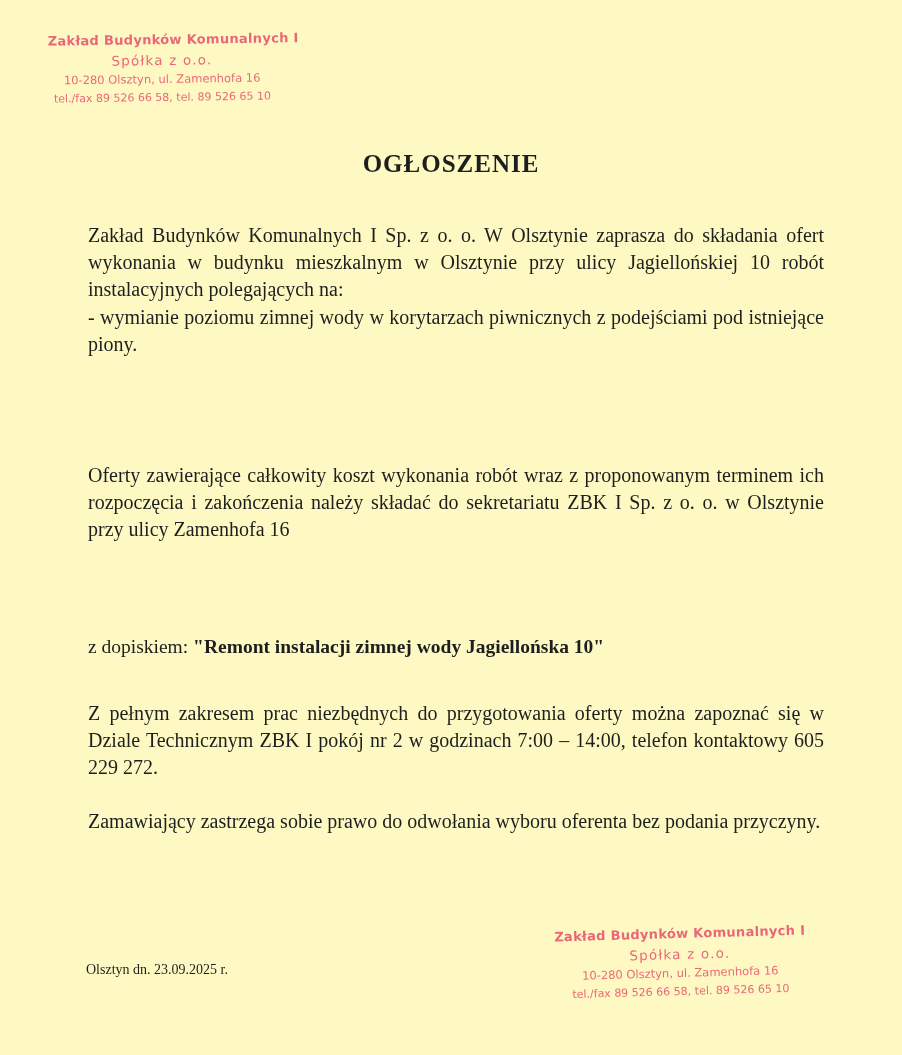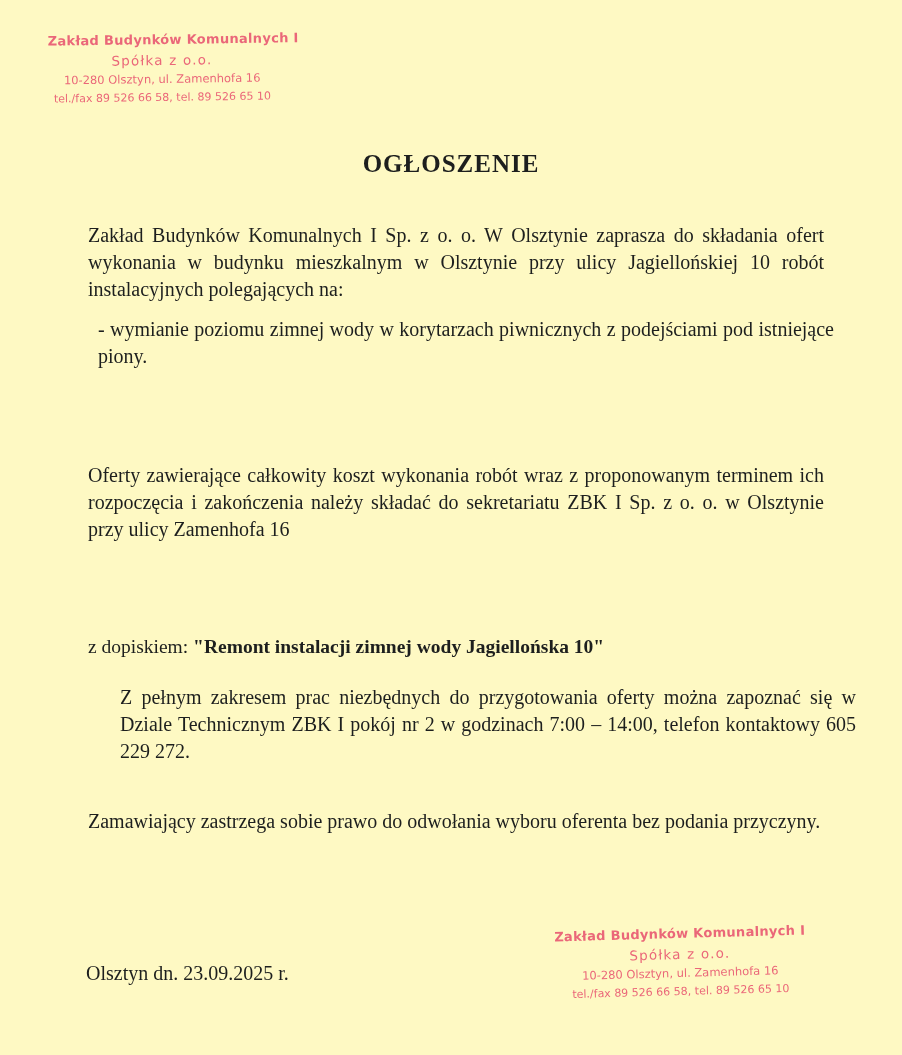--- a/index.html
+++ b/index.html
@@ -55,46 +55,46 @@
   }
   .para {
     position: absolute;
     left: 88px;
     width: 736px;
     font-size: 20px;
     line-height: 27px;
     text-align: justify;
   }
   .p1 { top: 222px; }
-  .p2 { top: 316px; margin-left: 10px; }
+  .p2 { top: 304px; }
   .p3 { top: 462px; }
   .deadline-line {
     position: absolute;
     left: 228px;
     top: 566px;
     font-size: 20px;
     font-weight: bold;
     border-bottom: 2px solid #1d1f1e;
     padding: 0 6px 1px 6px;
   }
   .annotation-line {
     position: absolute;
     left: 88px;
     top: 636px;
     width: 736px;
     font-size: 19.5px;
   }
   .annotation-line .bold-part { font-weight: bold; }
-  .p4 { top: 684px; margin-left: 32px; }
+  .p4 { top: 700px; }
   .p5 { top: 808px; }
   .date-line {
     position: absolute;
     left: 86px;
     top: 962px;
-    font-size: 20px;
+    font-size: 14px;
   }
 </style>
 </head>
 <body>
 
 <div class="scan-page">
 
   <div class="stamp stamp-top" style="color: rgb(232, 83, 111);">
     <div class="s-line1">Zakład Budynków Komunalnych I</div>
     <div class="s-line2">Spółka z o.o.</div>

